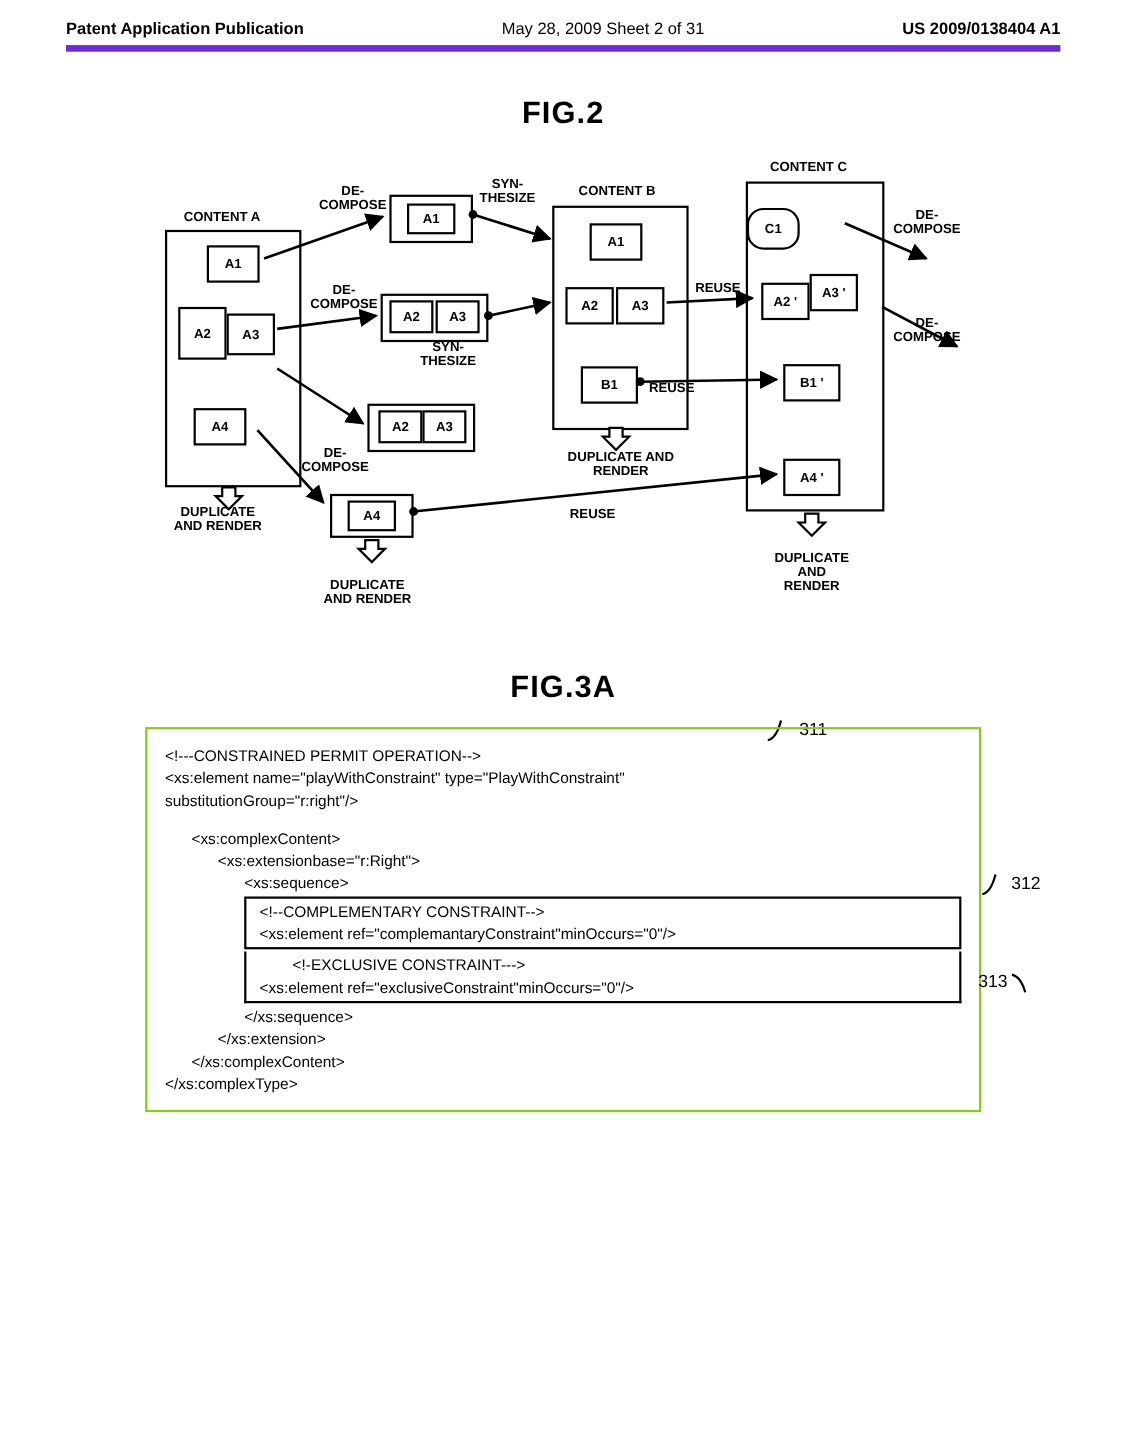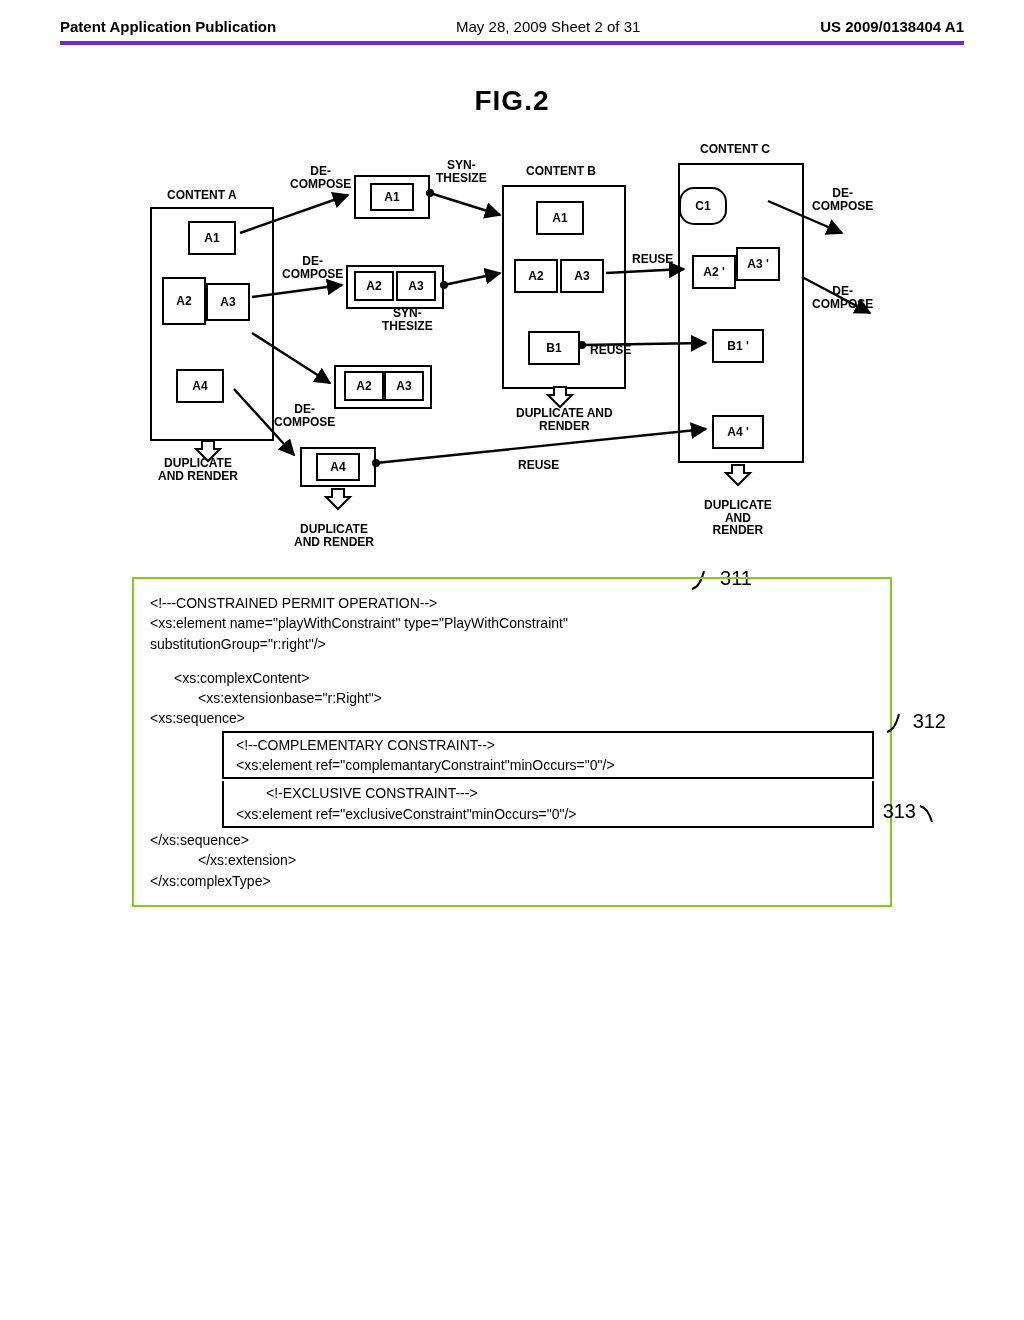--- a/index.html
+++ b/index.html
@@ -11,21 +11,21 @@
     width: 1024px;
   }
   .page {
     width: 1024px;
     padding: 0 60px 40px 60px;
     box-sizing: border-box;
   }
   .header-row {
     display: flex;
     justify-content: space-between;
-    border-bottom: 4px solid #6d28d9;
+    border-bottom: 6px solid #6d28d9;
     padding: 18px 0 6px 0;
     font-size: 15px;
   }
   .header-row .left  { font-weight: bold; }
   .header-row .mid   { }
   .header-row .right { font-weight: bold; }
 
   .fig-title {
     text-align: center;
     font-size: 28px;
@@ -42,32 +42,32 @@
     margin: 0 auto;
     font-size: 12px;
   }
   .fig2 .label { position:absolute; font-weight:bold; white-space:nowrap; line-height:1.05; text-align:center; }
   .fig2 .box   { position:absolute; border:2px solid #000; background:#fff; }
   .fig2 .cell  { position:absolute; border:2px solid #000; background:#fff; display:flex; align-items:center; justify-content:center; font-weight:bold; }
   .fig2 svg.overlay { position:absolute; left:0; top:0; width:780px; height:430px; pointer-events:none; }
 
   
   .fig3a-wrap { position:relative; width:760px; margin:10px auto 0 auto; }
-  .callout { position:absolute; font-size:20px; }
+  .callout { position:absolute; font-size:16px; }
   .fig3a-box {
     border:2px solid #84cc16;
     padding:14px 16px 14px 16px;
     font-family: Arial, Helvetica, sans-serif;
     font-size:14px;
     line-height:1.45;
     position:relative;
   }
   .indent1 { margin-left:24px; }
   .indent2 { margin-left:48px; }
-  .indent3 { }
+  .indent3 { margin-left:72px; }
   .inner-box {
     border:2px solid #000;
     margin:2px 0 2px 72px;
     padding:2px 8px 2px 12px;
   }
   .inner-box.second { border-top:0; }
   .spacer { height:14px; }
 </style>
 </head>
 <body>
@@ -172,20 +172,21 @@
 
       <g stroke="#000" stroke-width="2" fill="#fff">
         <path d="M80 304 h12 v8 h6 l-12 12 l-12 -12 h6 z"></path>
         <path d="M210 352 h12 v8 h6 l-12 12 l-12 -12 h6 z"></path>
         <path d="M432 250 h12 v8 h6 l-12 12 l-12 -12 h6 z"></path>
         <path d="M610 328 h12 v8 h6 l-12 12 l-12 -12 h6 z"></path>
       </g>
     </svg>
   </div>
 
+  <div class="fig-title">FIG.3A</div>
 
   <div class="fig3a-wrap">
 
     <div class="callout" style="right:140px; top:-10px;">
       <svg width="34" height="26" style="vertical-align:middle;">
           <path d="M6 22 Q 14 20 18 4" stroke="#000" stroke-width="2" fill="none"></path>
         </svg><span>311</span>
     </div>
 
     <div class="fig3a-box">
@@ -202,20 +203,21 @@
         <div>&lt;xs:element ref="complemantaryConstraint"minOccurs="0"/&gt;</div>
       </div>
 
       <div class="inner-box second">
         <div style="margin-left:30px;">&lt;!-EXCLUSIVE CONSTRAINT---&gt;</div>
         <div>&lt;xs:element ref="exclusiveConstraint"minOccurs="0"/&gt;</div>
       </div>
 
       <div class="indent3">&lt;/xs:sequence&gt;</div>
       <div class="indent2">&lt;/xs:extension&gt;</div>
+      <div class="indent1">&lt;/xs:complexContent&gt;</div>
       <div>&lt;/xs:complexType&gt;</div>
 
       <div class="callout" style="right:-56px; top:128px;">
         <svg width="30" height="26" style="vertical-align:middle;">
             <path d="M4 22 Q 12 20 16 4" stroke="#000" stroke-width="2" fill="none"></path>
           </svg><span>312</span>
       </div>
 
       <div class="callout" style="right:-56px; top:218px;">
         <span>313</span><svg width="30" height="22" style="vertical-align:middle;">

